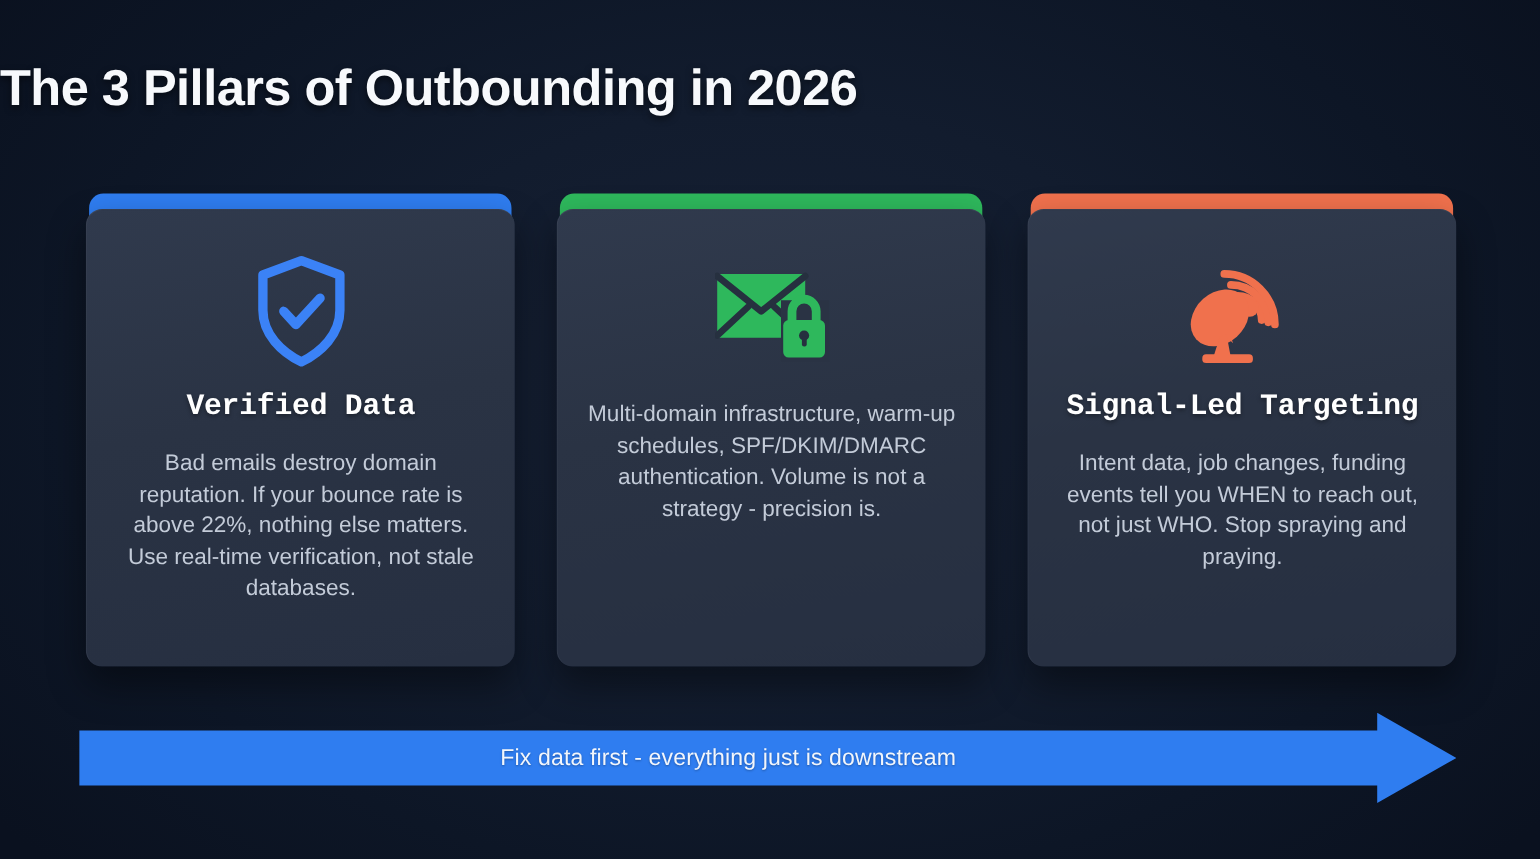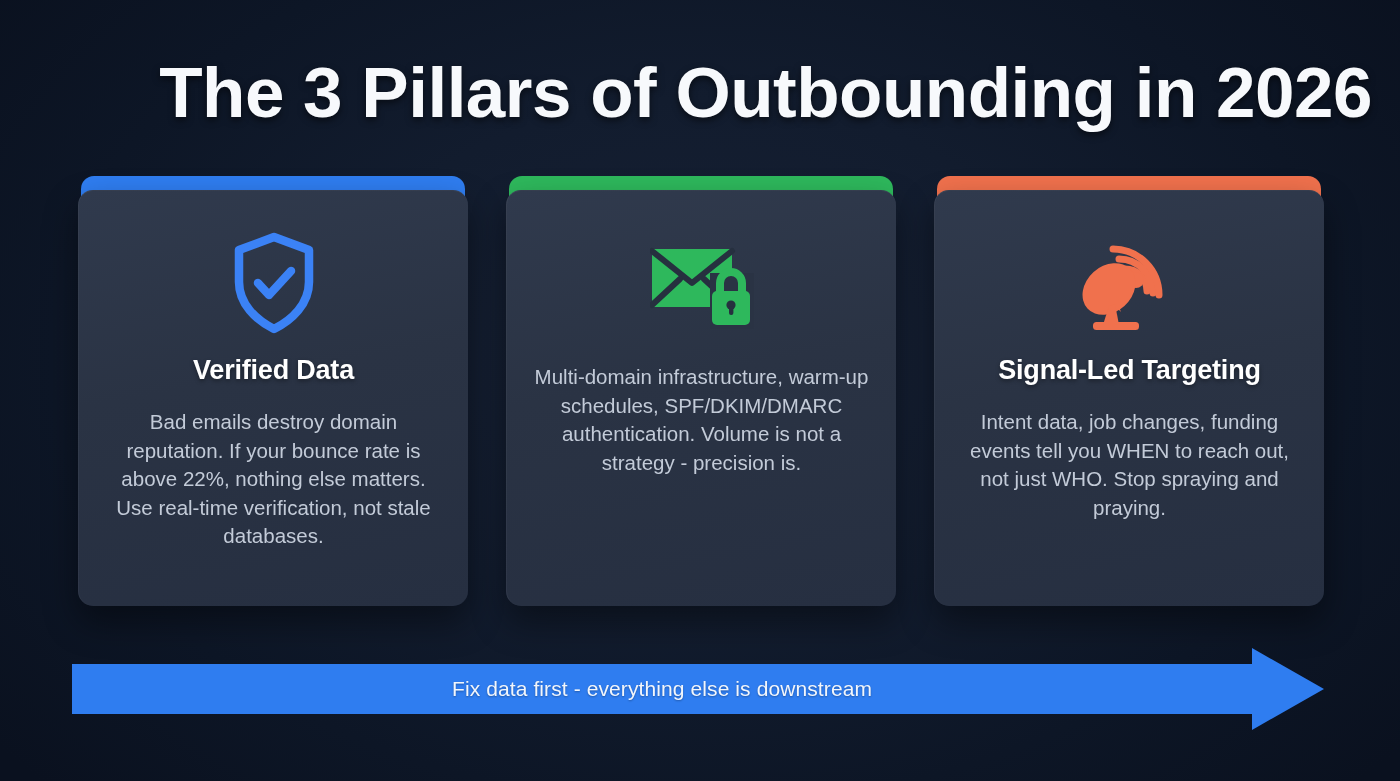--- a/index.html
+++ b/index.html
@@ -16,22 +16,22 @@
     background:
       radial-gradient(ellipse 900px 620px at 50% 46%, #172135 0%, #121c2e 42%, #0d1626 72%, #0a111f 100%),
       #0a111f;
     overflow:hidden;
   }
 
   
   #title {
     position:absolute;
     top:52px; left:0; width:1372px;
-    text-align:right;
-    font-size:71px;
+    text-align:left;
+    font-size:46px;
     font-weight:bold;
     letter-spacing:-0.5px;
     color:#f7f9fc;
     text-shadow:0 3px 7px rgba(0,0,0,0.55);
     white-space:nowrap;
   }
 
   
   #cards {
     position:absolute;
@@ -78,20 +78,21 @@
   }
 
   .card-title {
     margin-top:14px;
     font-size:27px;
     font-weight:bold;
     color:#ffffff;
     letter-spacing:-0.2px;
     white-space:nowrap;
     text-shadow:0 2px 4px rgba(0,0,0,0.38);
+    font-family:Liberation Mono, monospace;
   }
 
   .card-body {
     margin-top:22px;
     font-size:20.5px;
     line-height:28.5px;
     color:#c3cbd8;
     text-align:center;
   }
 
@@ -203,16 +204,16 @@
         <div class="card-body">Intent data, job changes, funding events tell you WHEN to reach out, not just WHO. Stop spraying and praying.</div>
       </div>
     </div>
 
   </div>
 
   <div id="banner">
     <svg width="1252" height="82" viewBox="0 0 1252 82" style="position:absolute; left:0; top:0;">
       <path d="M0 16 H1180 V0 L1252 41 L1180 82 V66 H0 Z" fill="#2f7df0"></path>
     </svg>
-    <div id="banner-label">Fix data first - everything else is downstream</div>
+    <div id="banner-label">Fix data first - everything just is downstream</div>
   </div>
 
 </div>
 
 </body></html>

